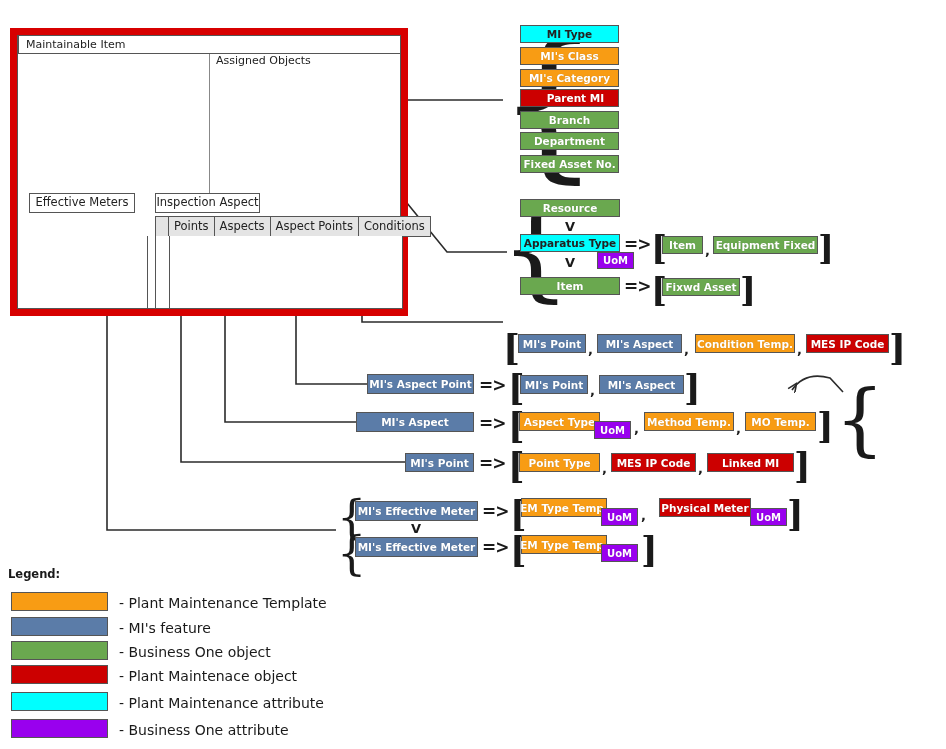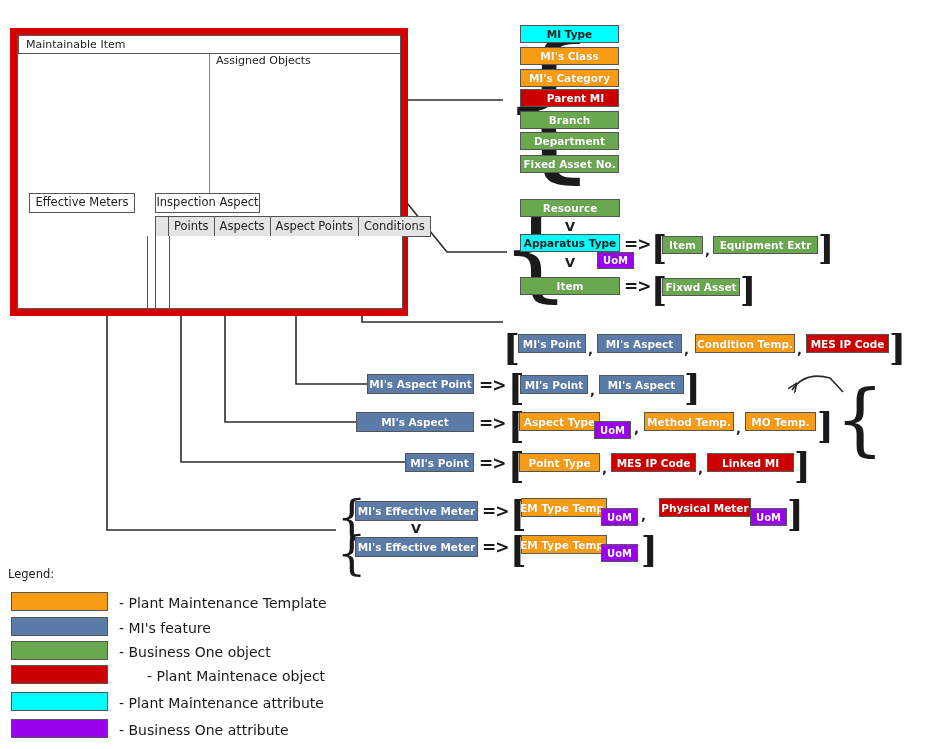--- a/index.html
+++ b/index.html
@@ -167,21 +167,21 @@
     color: #1a1a1a;
     line-height: 14.6px;
     white-space: nowrap;
   }
 
   
   .legend-title {
     position: absolute;
     left: 8px; top: 567px;
     font-size: 11.5px;
-    font-weight: normal;
+    font-weight: bold;
     color: #1a1a1a;
   }
   .legend-swatch {
     position: absolute;
     left: 11px;
     width: 97px; height: 19px;
     border: 1px solid #555;
     box-sizing: border-box;
   }
   .legend-label {
@@ -264,21 +264,21 @@
   <div class="vglyph" style="left:565px; top:219px;">V</div>
   <div class="node c-pma" style="left:520px; top:234px; width:100px; height:18px;">Apparatus Type</div>
   <div class="node c-b1a" style="left:597px; top:252px; width:37px; height:17px; font-size:10px;">UoM</div>
   <div class="vglyph" style="left:565px; top:255px;">V</div>
   <div class="node c-b1o" style="left:520px; top:277px; width:100px; height:18px;">Item</div>
 
   <div class="arrowtext" style="left:624px; top:234px;">=&gt;</div>
   <div class="brk" style="left:651px; top:231px; font-size:34px;">[</div>
   <div class="node c-b1o" style="left:662px; top:236px; width:41px; height:18px;">Item</div>
   <div class="legend-label" style="position:absolute; left:705px; top:243px; font-weight:bold; font-size:13px;">,</div>
-  <div class="node c-b1o" style="left:713px; top:236px; width:105px; height:18px;">Equipment Extr</div>
+  <div class="node c-b1o" style="left:713px; top:236px; width:105px; height:18px;">Equipment Fixed</div>
   <div class="brk" style="left:818px; top:231px; font-size:34px;">]</div>
 
   <div class="arrowtext" style="left:624px; top:276px;">=&gt;</div>
   <div class="brk" style="left:651px; top:273px; font-size:34px;">[</div>
   <div class="node c-b1o" style="left:662px; top:278px; width:78px; height:18px;">Fixwd Asset</div>
   <div class="brk" style="left:740px; top:273px; font-size:34px;">]</div>
 
   <div class="brk" style="left:503px; top:329px; font-size:36px;">[</div>
   <div class="node c-feat" style="left:518px; top:334px; width:68px; height:19px;">MI's Point</div>
   <div class="legend-label" style="left:588px; top:342px; font-weight:bold; font-size:13px;">,</div>
@@ -347,21 +347,21 @@
   <div class="legend-swatch c-pmt" style="top: 592px; background: rgb(248, 156, 20);"></div>
   <div class="legend-label" style="top:595px;">- Plant Maintenance Template</div>
 
   <div class="legend-swatch c-feat" style="top: 617px; background: rgb(91, 124, 168);"></div>
   <div class="legend-label" style="top:620px;">- MI's feature</div>
 
   <div class="legend-swatch c-b1o" style="top: 641px; background: rgb(106, 168, 79);"></div>
   <div class="legend-label" style="top:644px;">- Business One object</div>
 
   <div class="legend-swatch c-pmo" style="top: 665px; background: rgb(204, 0, 0);"></div>
-  <div class="legend-label" style="top:668px;margin-left:28px;">- Plant Maintenace object</div>
+  <div class="legend-label" style="top:668px;">- Plant Maintenace object</div>
 
   <div class="legend-swatch c-pma" style="top: 692px; background: rgb(0, 255, 255);"></div>
   <div class="legend-label" style="top:695px;">- Plant Maintenance attribute</div>
 
   <div class="legend-swatch c-b1a" style="top: 719px; background: rgb(153, 0, 238);"></div>
   <div class="legend-label" style="top:722px;">- Business One attribute</div>
 
 </div>
 
 </body></html>

